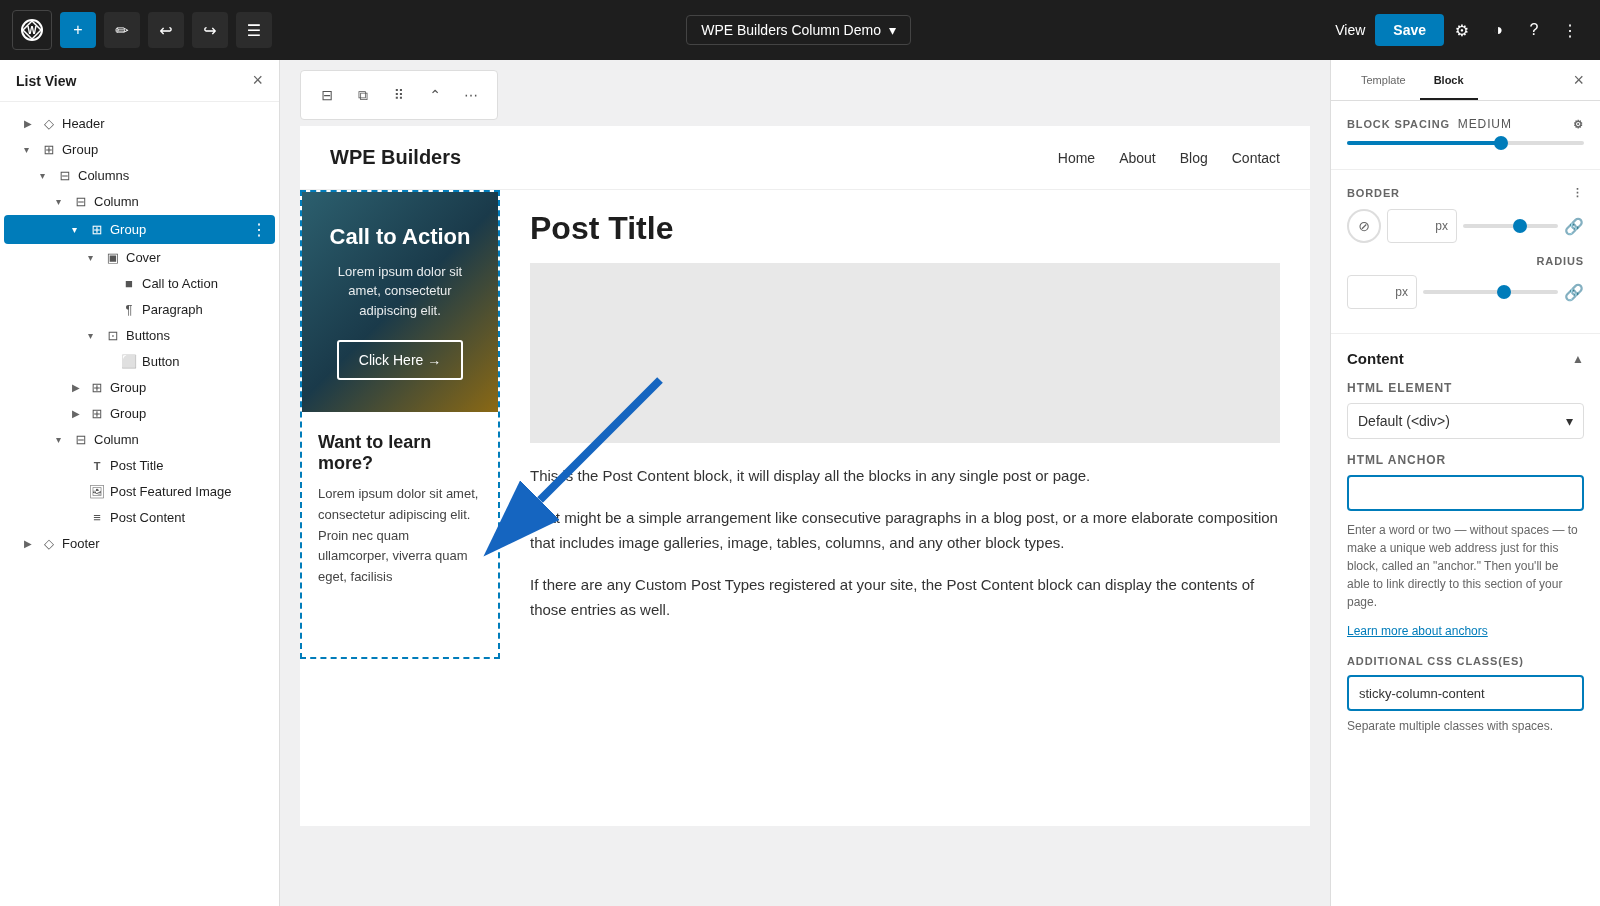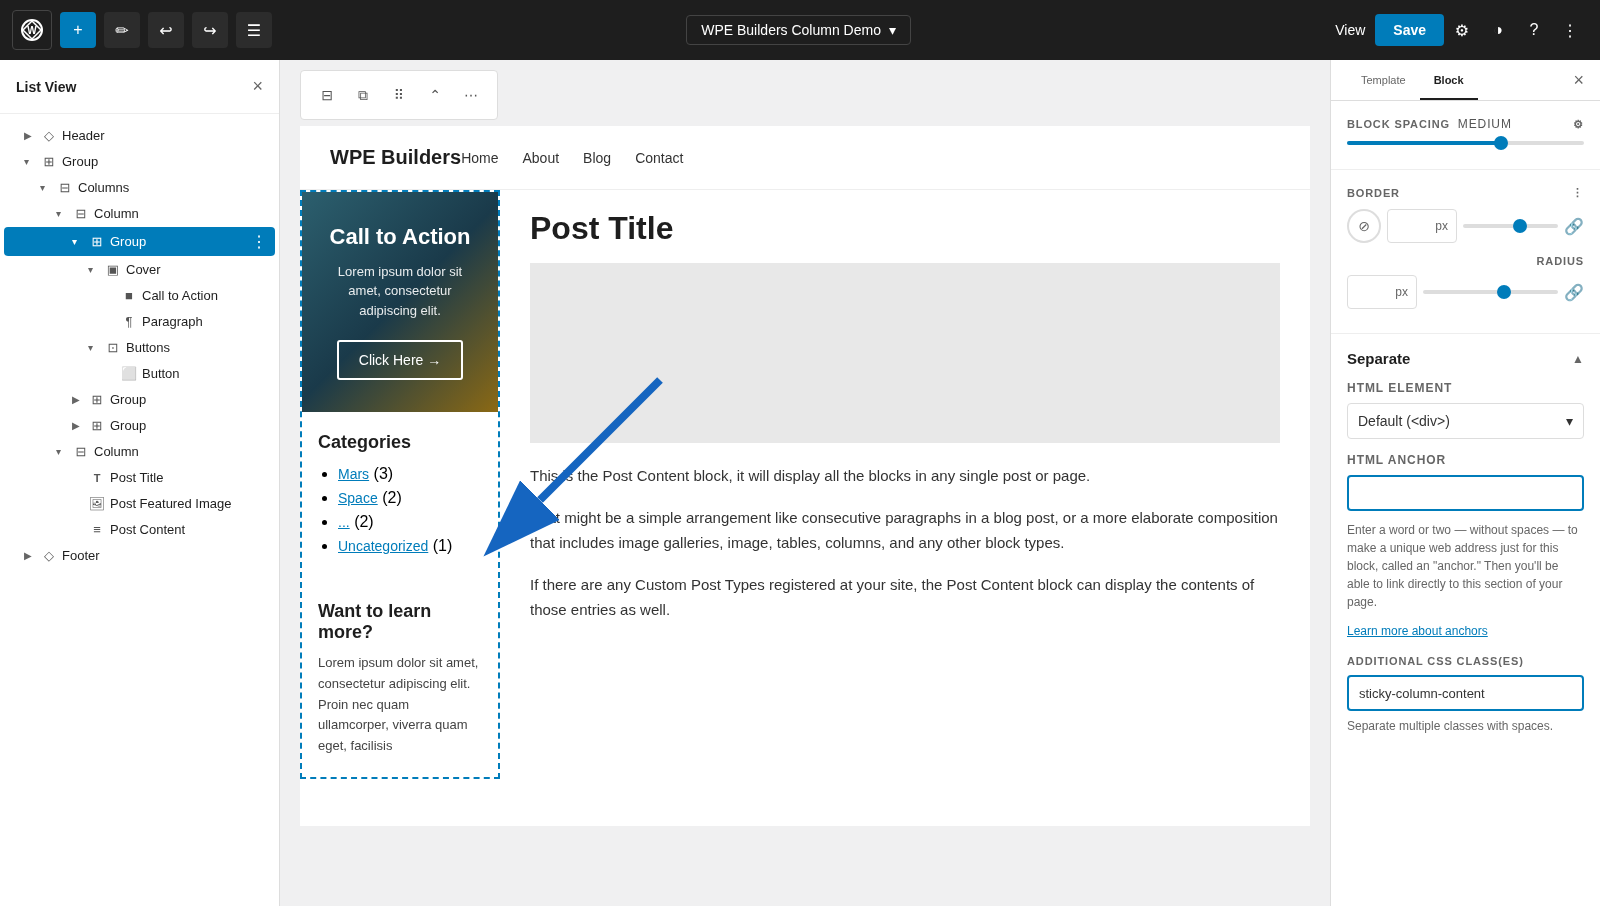--- a/index.html
+++ b/index.html
@@ -80,21 +80,21 @@
     .left-panel {
       width: 280px;
       background: white;
       border-right: 1px solid #ddd;
       display: flex;
       flex-direction: column;
       flex-shrink: 0;
     }
     .panel-header {
       display: flex; align-items: center; justify-content: space-between;
-      padding: 16px 16px;
+      padding: 10px 16px;
       border-bottom: 1px solid #eee;
     }
     .panel-title { font-size: 14px; font-weight: 600; color: #1e1e1e; }
     .close-btn { background: none; border: none; font-size: 18px; cursor: pointer; color: #666; }
 
     
     .tree { flex: 1; overflow-y: auto; padding: 8px 0; }
     .tree-item {
       display: flex; align-items: center;
       padding: 5px 8px;
@@ -128,21 +128,21 @@
       display: flex;
       flex-direction: column;
     }
 
     
     .page-mockup {
       background: white;
       min-height: 700px;
     }
     .page-header {
-      display: flex; align-items: center; 
+      display: flex; align-items: center; justify-content: space-between;
       padding: 20px 30px;
       border-bottom: 1px solid #eee;
     }
     .page-logo { font-size: 20px; font-weight: bold; color: #1e1e1e; }
     .page-nav { display: flex; gap: 24px; }
     .page-nav a { font-size: 14px; color: #333; text-decoration: none; }
 
     
     .block-toolbar {
       display: flex; align-items: center; gap: 4px;
@@ -503,37 +503,20 @@
       <div class="content-columns">
 
         <div class="col-left">
 
           <div class="cta-block">
             <div class="cta-title">Call to Action</div>
             <div class="cta-text">Lorem ipsum dolor sit amet, consectetur adipiscing elit.</div>
             <button class="cta-btn">Click Here →</button>
           </div>
 
-          <div class="categories-block">
-            <div class="categories-title">Categories</div>
-            <ul class="categories-list">
-              <li>
-                <a>Mars</a> <span>(3)</span>
-              </li>
-              <li>
-                <a>Space</a> <span>(2)</span>
-              </li>
-              <li>
-                <a>...</a> <span>(2)</span>
-              </li>
-              <li>
-                <a>Uncategorized</a> <span>(1)</span>
-              </li>
-            </ul>
-          </div>
 
           <div class="want-more">
             <div class="want-more-title">Want to learn more?</div>
             <div class="want-more-text">Lorem ipsum dolor sit amet, consectetur adipiscing elit. Proin nec quam ullamcorper, viverra quam eget, facilisis</div>
           </div>
         </div>
 
         <div class="col-right">
           <h1 class="post-title">Post Title</h1>
           <div class="post-image"></div>
@@ -605,21 +588,21 @@
         <div class="slider-track" style="flex:1;">
           <div class="slider-fill" style="width:0%;"></div>
           <div class="slider-thumb" style="left:calc(60% - 7px);"></div>
         </div>
         <span class="link-icon">🔗</span>
       </div>
     </div>
 
     <div class="advanced-section">
       <div class="advanced-header">
-        <span class="advanced-title">Separate</span>
+        <span class="advanced-title">Content</span>
         <span class="chevron-up">▲</span>
       </div>
 
       <div class="field-label">HTML ELEMENT</div>
       <div class="select-input">
         <span>Default (&lt;div&gt;)</span>
         <span>▾</span>
       </div>
 
       <div class="field-label">HTML ANCHOR</div>

